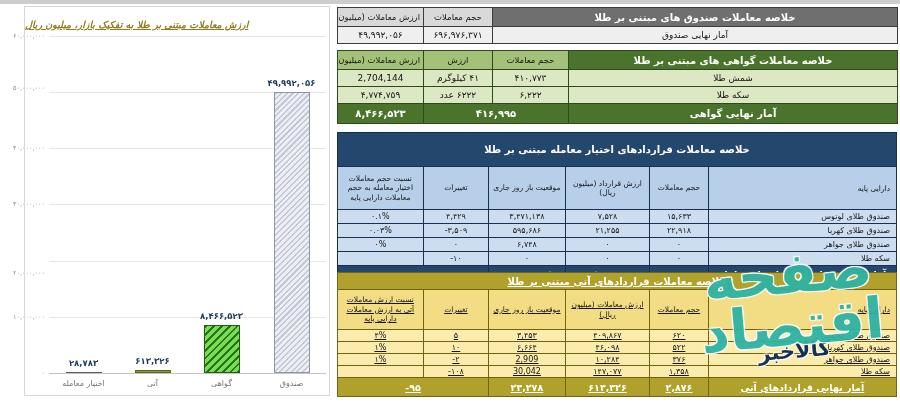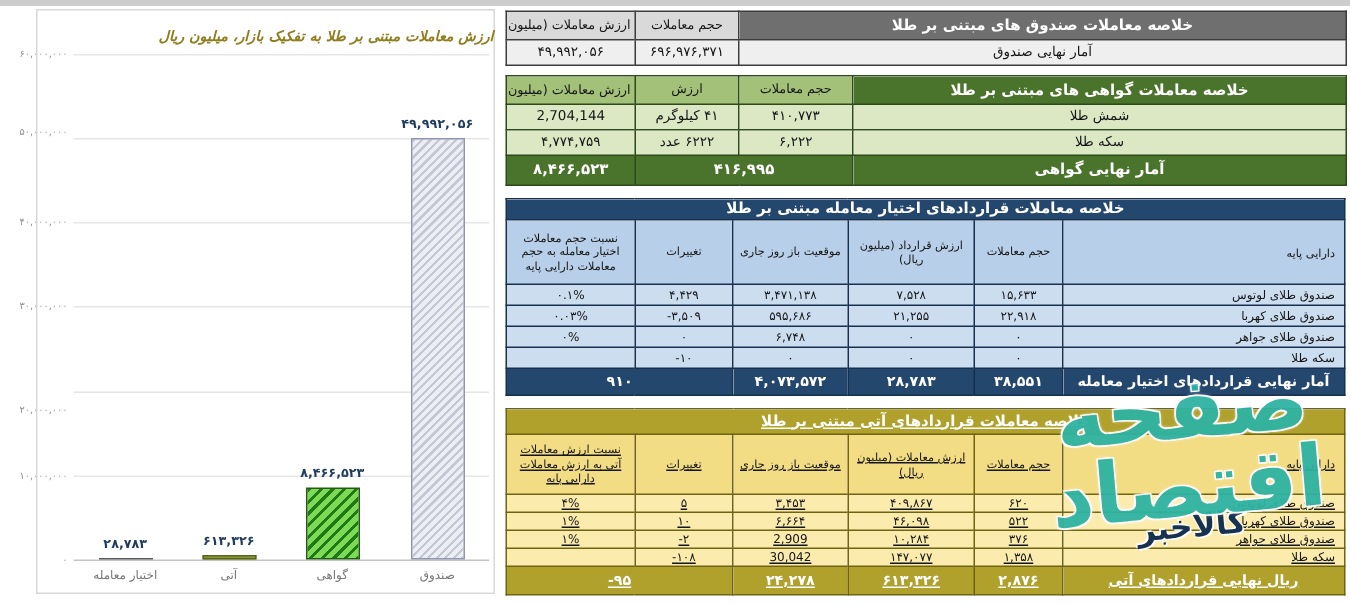--- a/index.html
+++ b/index.html
@@ -9,23 +9,24 @@
     font-family:"DejaVu Sans", sans-serif;
   }
   .top-strip { position:absolute; top:0; left:0; width:900px; height:4px; background:#cdcdcd; }
 
   
   .chart-panel {
     position:absolute; left:24px; top:6px; width:306px; height:390px;
     background:#ffffff; border:1px solid #d8d8d8;
   }
   .chart-title {
-    position:absolute; top:12px; left:0; right:0; text-align:right;
+    position:absolute; top:12px; left:0; right:0; text-align:left;
     direction:rtl; font-size:9.5px; font-weight:bold; font-style:italic; color:#8f7d1e;
     white-space:nowrap;
+    text-decoration:underline;
   }
   .plot { position:absolute; left:24px; top:29px; width:277px; height:337px; }
   .gridline { position:absolute; left:0; right:0; height:1px; background:#e6e6e6; }
   .gridline.axis { background:#c4c4c4; }
   .ytick {
     position:absolute; right:calc(100% + 4px); width:46px; text-align:right;
     font-size:6.5px; color:#8f8f8f; transform:translateY(-50%); white-space:nowrap;
   }
   .slot { position:absolute; bottom:0; width:69px; height:100%; }
   .bar { position:absolute; bottom:0; left:50%; transform:translateX(-50%); width:36px; }
@@ -210,21 +211,21 @@
   <table class="t3">
     <colgroup>
         <col style="width:187px">
         <col style="width:58px">
         <col style="width:84px">
         <col style="width:76px">
         <col style="width:65px">
         <col style="width:85px">
       </colgroup>
     <tbody>
-        <tr style="height:14px">
+        <tr style="height:34px">
       <td class="ttl" colspan="6">خلاصه معاملات قراردادهای اختیار معامله مبتنی بر طلا</td>
     </tr>
     <tr style="height:43px">
       <td class="hd asset-cell">دارایی پایه</td>
       <td class="hd wrapcell">حجم معاملات</td>
       <td class="hd wrapcell">ارزش قرارداد (میلیون ریال)</td>
       <td class="hd wrapcell">موقعیت باز روز جاری</td>
       <td class="hd wrapcell">تغییرات</td>
       <td class="hd wrapcell">نسبت حجم معاملات اختیار معامله به حجم معاملات دارایی پایه</td>
     </tr>
@@ -319,21 +320,21 @@
     </tr>
     <tr style="height:12px">
       <td class="dt asset-cell">سکه طلا</td>
       <td class="dt num">۱,۳۵۸</td>
       <td class="dt num">۱۴۷,۰۷۷</td>
       <td class="dt num">30,042</td>
       <td class="dt num">-۱۰۸</td>
       <td class="dt num"></td>
     </tr>
     <tr style="height:19px">
-      <td class="ft">ریال نهایی قراردادهای آتی</td>
+      <td class="ft">آمار نهایی قراردادهای آتی</td>
       <td class="ft num">۲,۸۷۶</td>
       <td class="ft num">۶۱۳,۳۲۶</td>
       <td class="ft num">۲۴,۲۷۸</td>
       <td class="ft num" colspan="2">-۹۵</td>
     </tr>
   </tbody>
     </table>
 </div>
 
 <div class="watermark">

